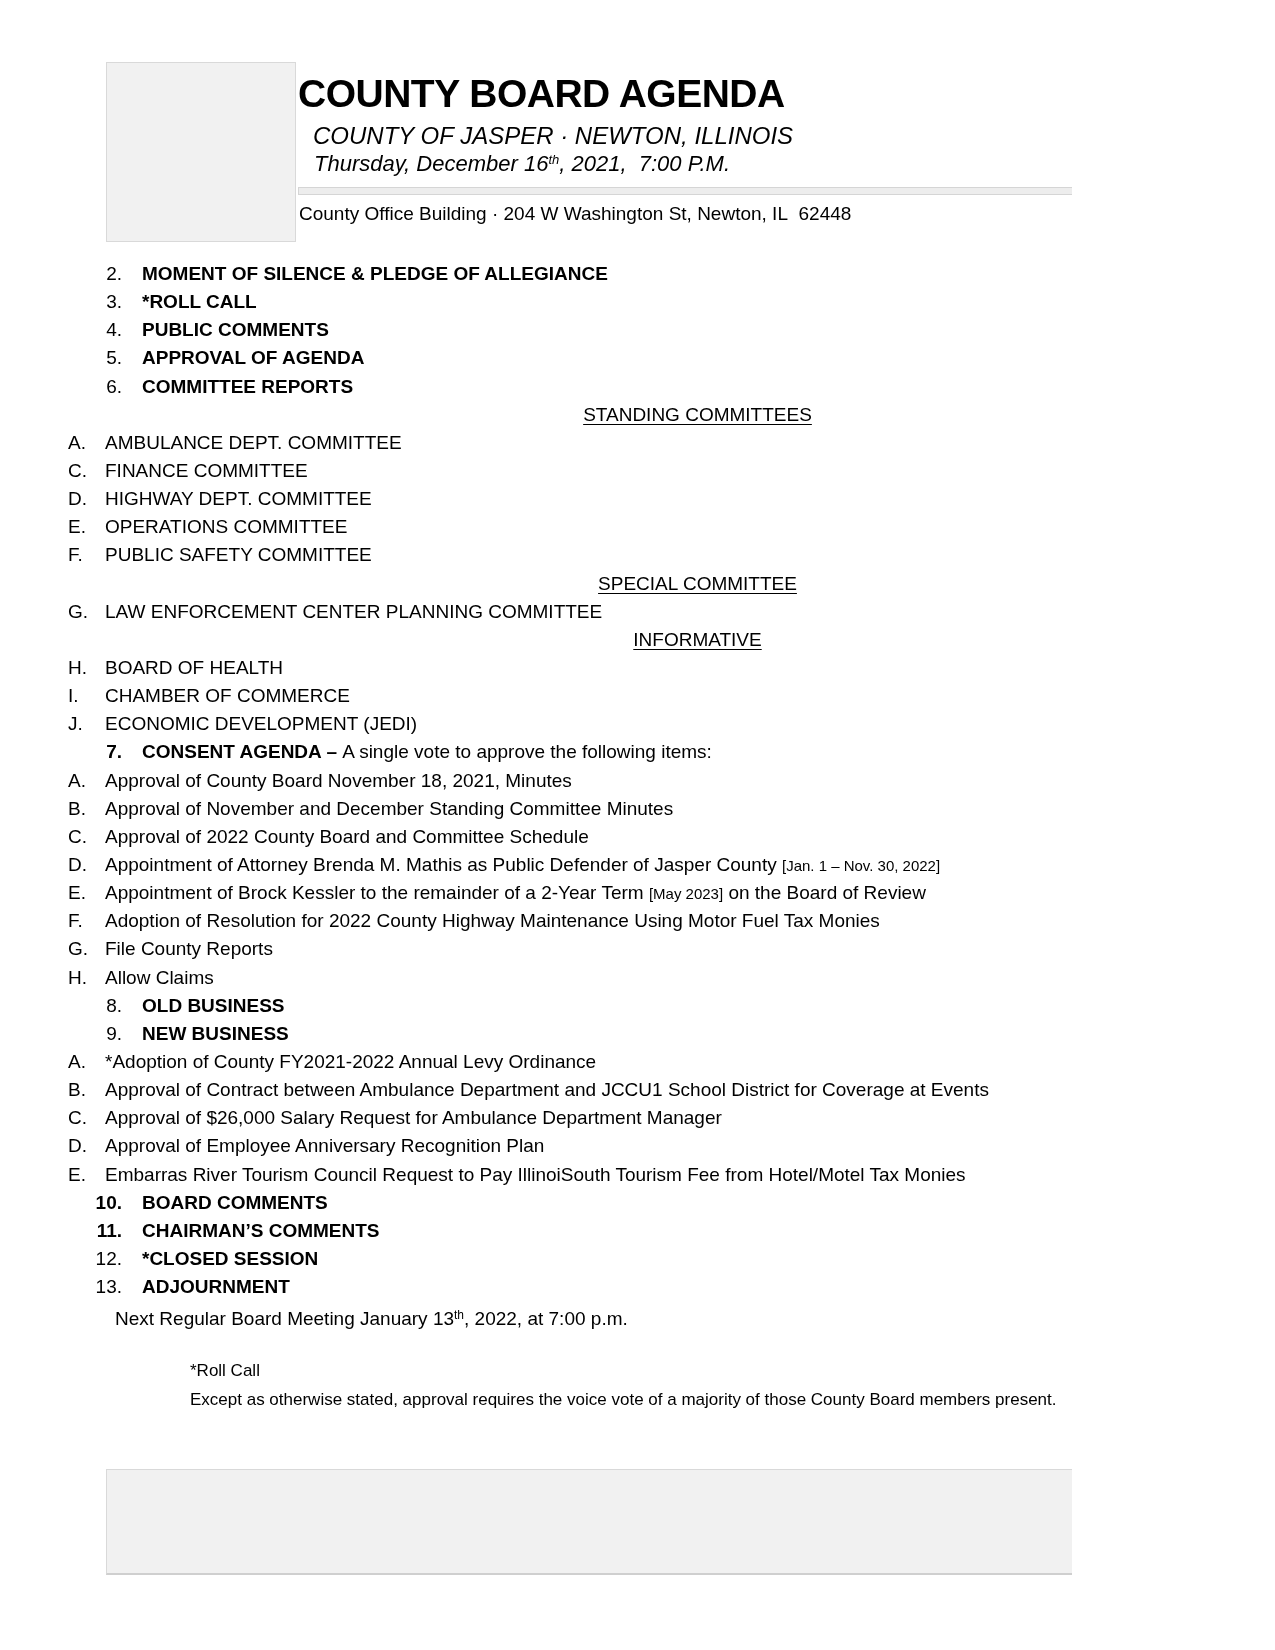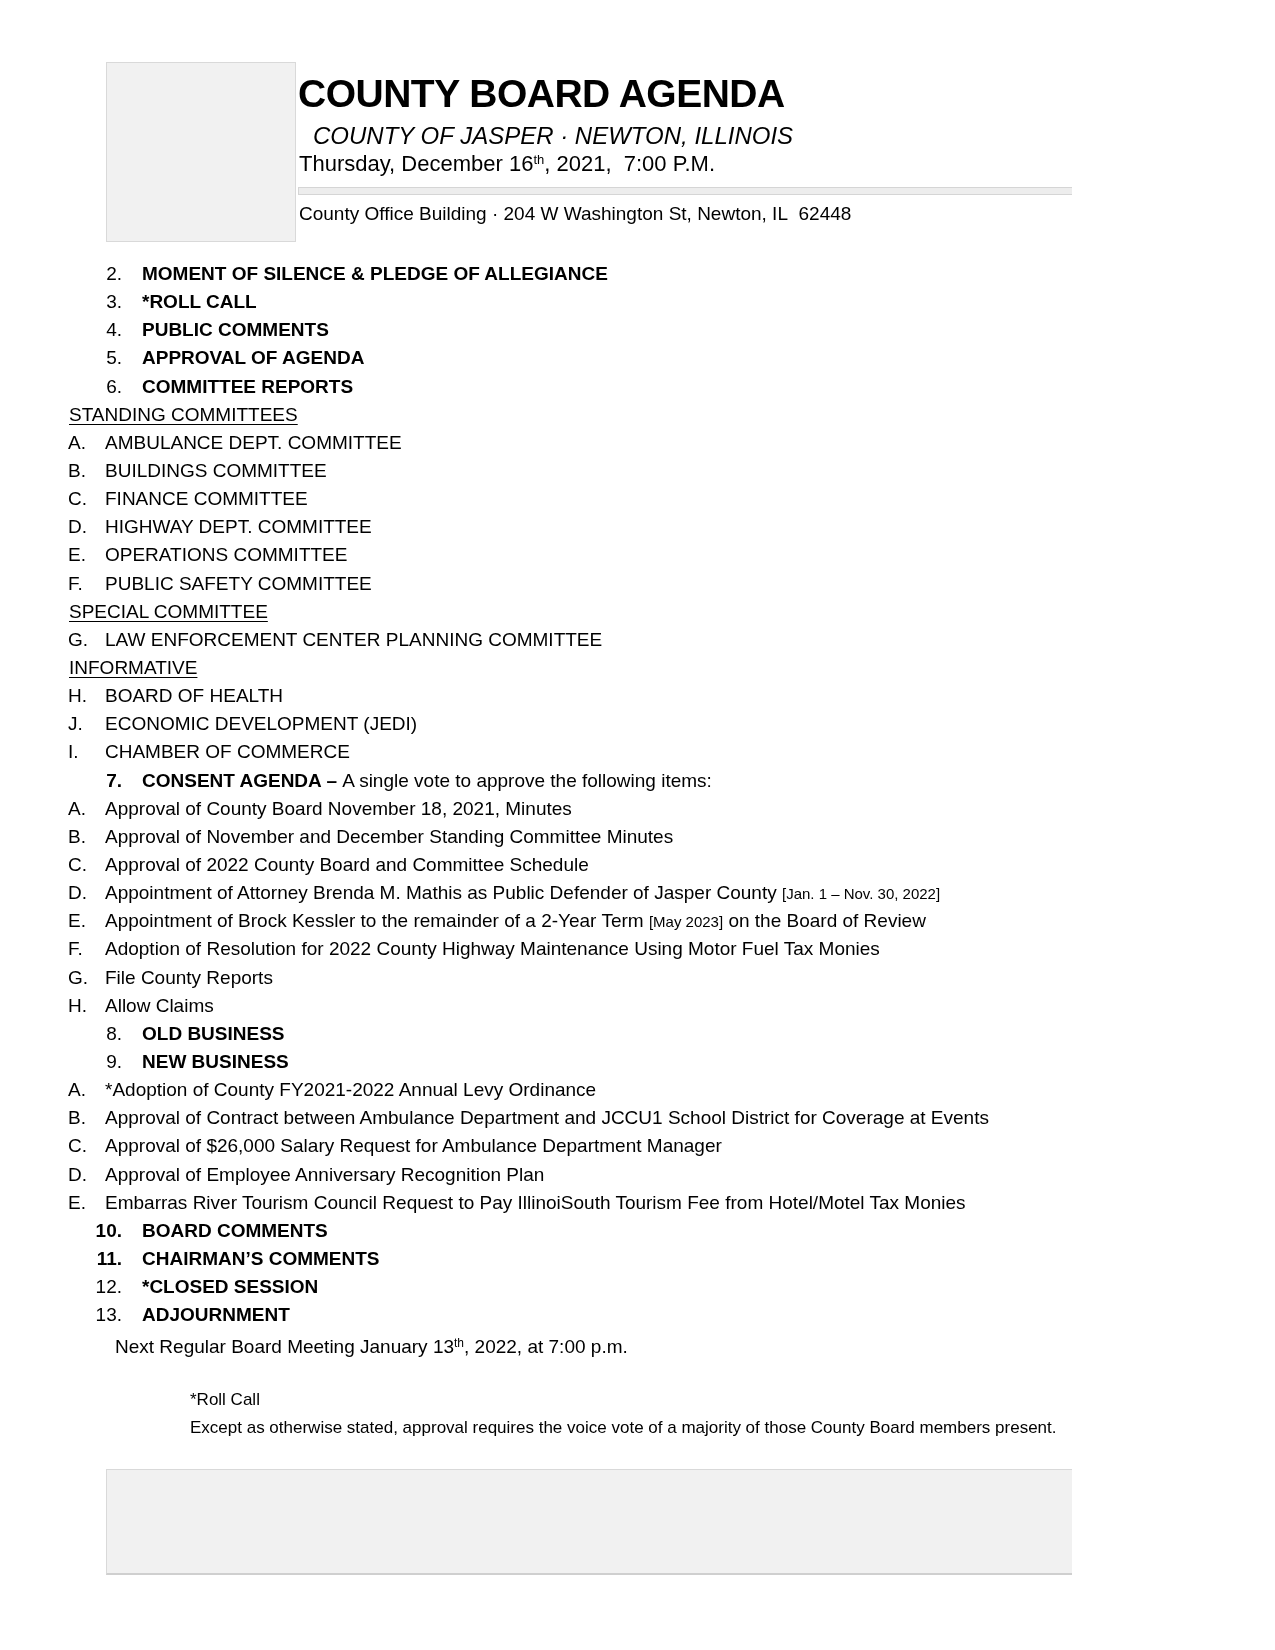--- a/index.html
+++ b/index.html
@@ -23,42 +23,42 @@
   }
   .doc-title{
     position:absolute;left:298px;top:74px;font-size:39px;font-weight:700;
     line-height:1.05;letter-spacing:-0.5px;white-space:nowrap;
   }
   .doc-subtitle{
     position:absolute;left:299px;top:122px;font-size:24px;font-style:italic;
     line-height:1.2;white-space:nowrap;margin-left:14px;
   }
   .doc-dateline{
-    position:absolute;left:299px;top:151px;font-size:22px;
+    position:absolute;left:314px;top:151px;font-size:22px;font-style:italic;
     line-height:1.2;white-space:nowrap;
   }
   .doc-dateline .sup{font-size:13px;vertical-align:7px;}
   .header-divider{
     position:absolute;left:298px;top:187px;width:775px;height:8px;
     background:var(--divider-fill);border:1px solid var(--divider-border);
   }
   .doc-address{
     position:absolute;left:299px;top:203px;font-size:19px;line-height:1.2;white-space:nowrap;
   }
 
   
   .agenda{position:absolute;left:0;top:260px;width:1275px;}
   .row{height:28.15px;line-height:28.15px;font-size:19px;white-space:nowrap;}
   .row .num{display:inline-block;width:122px;text-align:right;vertical-align:top;}
   .row.lb .num{font-weight:700;}
   .row.item .txt{margin-left:20px;}
   .row.item .txt .sg-r{font-weight:400;}
   .row.sub{padding-left:68px;}
   .row.sub .letter{display:inline-block;width:37px;vertical-align:top;}
-  .row.subhead{padding-left:69px;}
+  .row.subhead{padding-left:120px;text-align:center;}
   .row.subhead .txt{text-decoration:underline;text-underline-offset:3px;}
   .row.note{padding-left:115px;}
   .row.fn{padding-left:190px;font-size:17px;}
   .row.spacer{height:28.15px;}
   .sg-b{font-weight:700;}
   .sg-s{font-size:15px;}
   .sg-sup{font-size:12px;vertical-align:6px;}
 
   
   .footer-box{
@@ -84,31 +84,30 @@
   <div class="doc-address">County Office Building · 204 W Washington St, Newton, IL&nbsp; 62448</div>
 
   <div class="agenda" id="agenda">
       <div class="row item"><span class="num">2.</span><span class="txt"><span class="sg-b">MOMENT OF SILENCE &amp; PLEDGE OF ALLEGIANCE</span></span></div>
       <div class="row item"><span class="num">3.</span><span class="txt"><span class="sg-b">*ROLL CALL</span></span></div>
       <div class="row item"><span class="num">4.</span><span class="txt"><span class="sg-b">PUBLIC COMMENTS</span></span></div>
       <div class="row item"><span class="num">5.</span><span class="txt"><span class="sg-b">APPROVAL OF AGENDA</span></span></div>
       <div class="row item"><span class="num">6.</span><span class="txt"><span class="sg-b">COMMITTEE REPORTS</span></span></div>
       <div class="row subhead"><span class="txt">STANDING COMMITTEES</span></div>
       <div class="row sub"><span class="letter">A.</span><span class="txt"><span class="sg-r">AMBULANCE DEPT. COMMITTEE</span></span></div>
-      <div class="row sub"><span class="letter">B.</span><span class="txt"><span class="sg-r">BUILDINGS COMMITTEE</span></span></div>
       <div class="row sub"><span class="letter">C.</span><span class="txt"><span class="sg-r">FINANCE COMMITTEE</span></span></div>
       <div class="row sub"><span class="letter">D.</span><span class="txt"><span class="sg-r">HIGHWAY DEPT. COMMITTEE</span></span></div>
       <div class="row sub"><span class="letter">E.</span><span class="txt"><span class="sg-r">OPERATIONS COMMITTEE</span></span></div>
       <div class="row sub"><span class="letter">F.</span><span class="txt"><span class="sg-r">PUBLIC SAFETY COMMITTEE</span></span></div>
       <div class="row subhead"><span class="txt">SPECIAL COMMITTEE</span></div>
       <div class="row sub"><span class="letter">G.</span><span class="txt"><span class="sg-r">LAW ENFORCEMENT CENTER PLANNING COMMITTEE</span></span></div>
       <div class="row subhead"><span class="txt">INFORMATIVE</span></div>
       <div class="row sub"><span class="letter">H.</span><span class="txt"><span class="sg-r">BOARD OF HEALTH</span></span></div>
+      <div class="row sub"><span class="letter">I.</span><span class="txt"><span class="sg-r">CHAMBER OF COMMERCE</span></span></div>
       <div class="row sub"><span class="letter">J.</span><span class="txt"><span class="sg-r">ECONOMIC DEVELOPMENT (JEDI)</span></span></div>
-      <div class="row sub"><span class="letter">I.</span><span class="txt"><span class="sg-r">CHAMBER OF COMMERCE</span></span></div>
       <div class="row item lb"><span class="num">7.</span><span class="txt"><span class="sg-b">CONSENT AGENDA – </span><span class="sg-r">A single vote to approve the following items:</span></span></div>
       <div class="row sub"><span class="letter">A.</span><span class="txt"><span class="sg-r">Approval of County Board November 18, 2021, Minutes</span></span></div>
       <div class="row sub"><span class="letter">B.</span><span class="txt"><span class="sg-r">Approval of November and December Standing Committee Minutes</span></span></div>
       <div class="row sub"><span class="letter">C.</span><span class="txt"><span class="sg-r">Approval of 2022 County Board and Committee Schedule</span></span></div>
       <div class="row sub"><span class="letter">D.</span><span class="txt"><span class="sg-r">Appointment of Attorney Brenda M. Mathis as Public Defender of Jasper County </span><span class="sg-s">[Jan. 1 – Nov. 30, 2022]</span></span></div>
       <div class="row sub"><span class="letter">E.</span><span class="txt"><span class="sg-r">Appointment of Brock Kessler to the remainder of a 2-Year Term </span><span class="sg-s">[May 2023]</span><span class="sg-r"> on the Board of Review</span></span></div>
       <div class="row sub"><span class="letter">F.</span><span class="txt"><span class="sg-r">Adoption of Resolution for 2022 County Highway Maintenance Using Motor Fuel Tax Monies</span></span></div>
       <div class="row sub"><span class="letter">G.</span><span class="txt"><span class="sg-r">File County Reports</span></span></div>
       <div class="row sub"><span class="letter">H.</span><span class="txt"><span class="sg-r">Allow Claims</span></span></div>
       <div class="row item"><span class="num">8.</span><span class="txt"><span class="sg-b">OLD BUSINESS</span></span></div>

